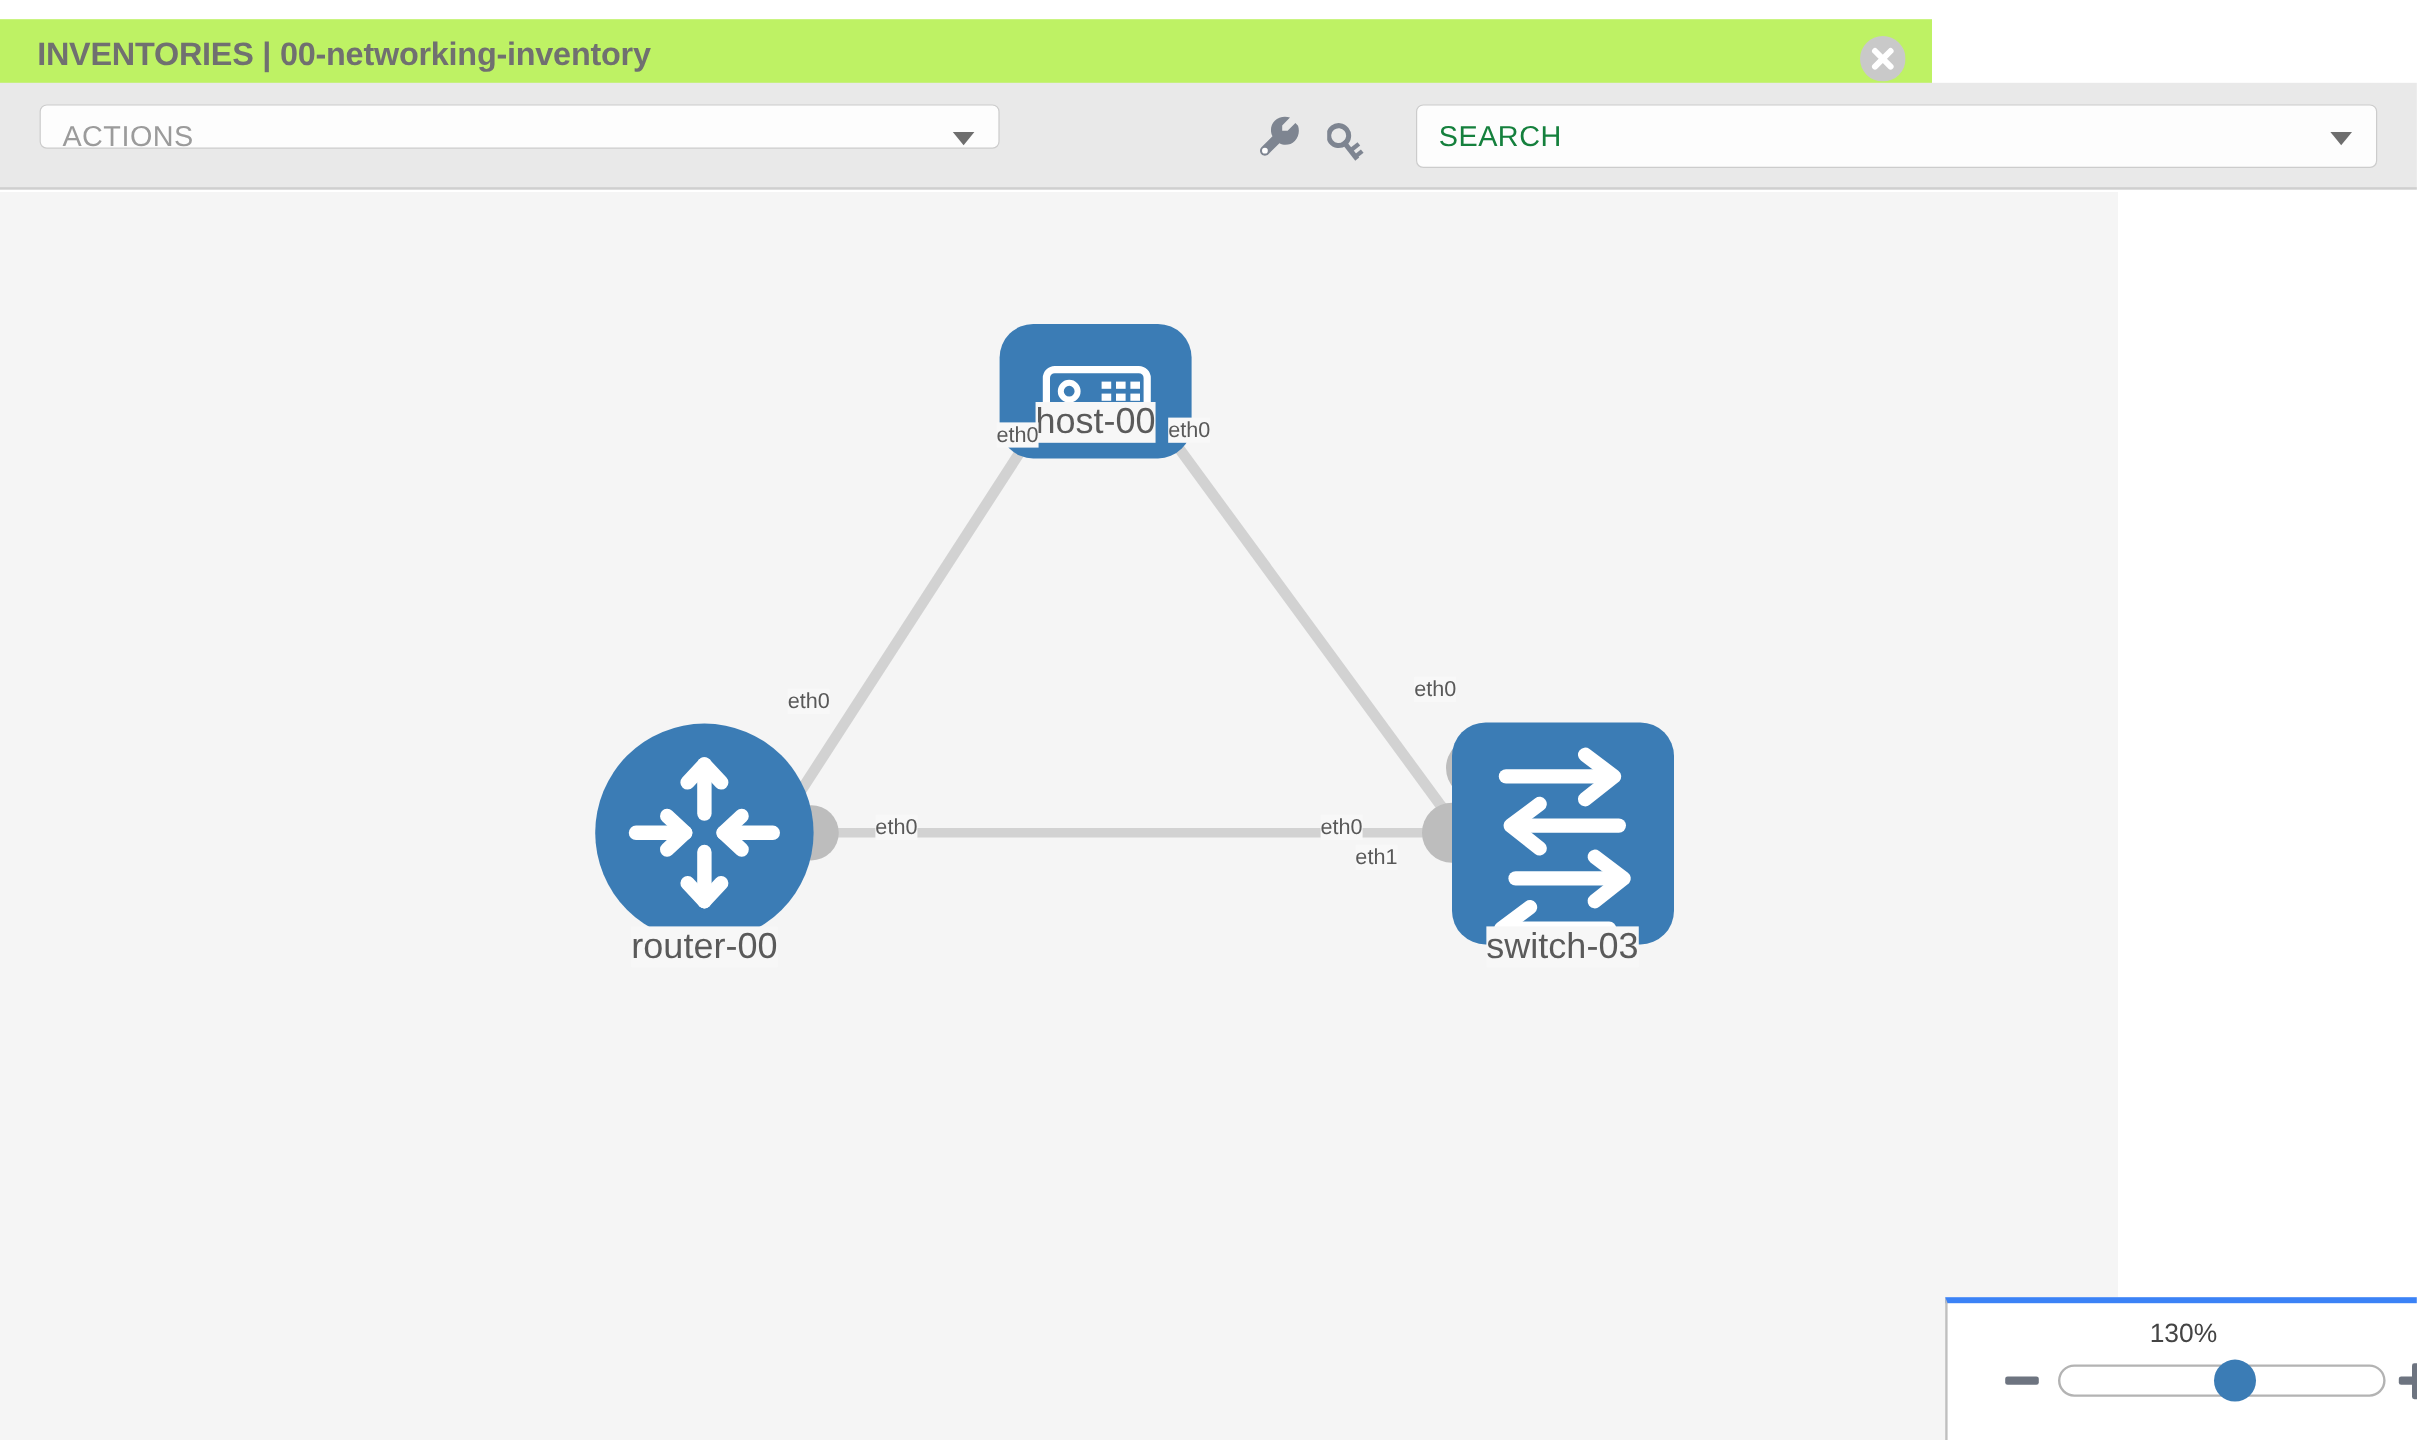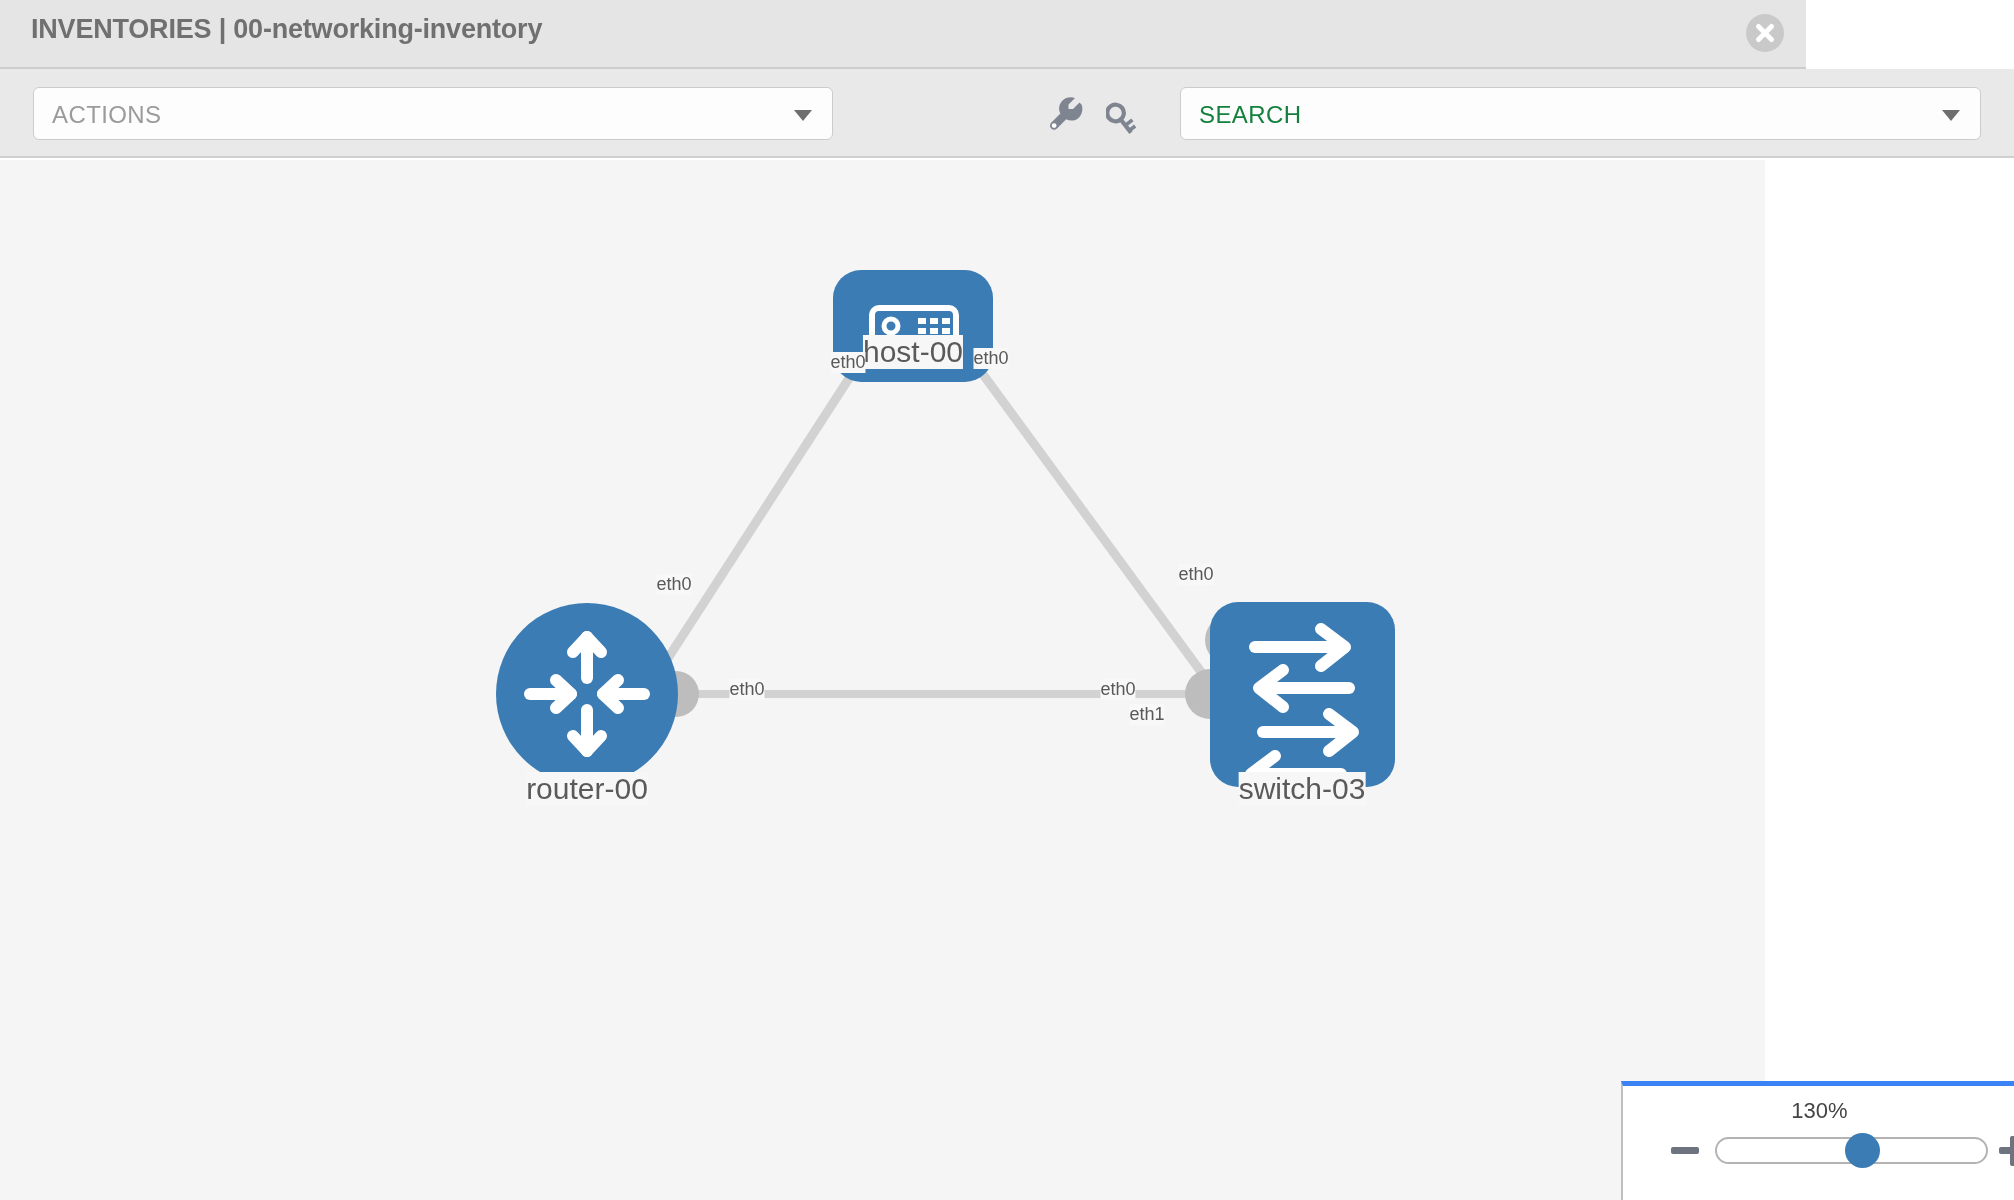--- a/index.html
+++ b/index.html
@@ -5,23 +5,23 @@
   * { box-sizing: border-box; margin: 0; padding: 0; }
   html, body {
     width: 2014px; height: 1200px;
     font-family: "Liberation Sans", sans-serif;
     background: #ffffff;
     overflow: hidden;
   }
 
   
   #titlebar {
-    position: absolute; left: 0; top: 0;
-    width: 1806px; height: 69px;
-    background: #e5e5e5;
+    position: absolute; left: 0; top: 16px;
+    width: 1610px; height: 69px;
+    background: #bef264;
     border-bottom: 2px solid #cdcdcd;
   }
   #page-title {
     position: absolute; left: 31px; top: 14px;
     font-size: 27px; font-weight: bold;
     color: #707070; letter-spacing: -0.2px;
     white-space: nowrap;
   }
   #close-btn {
     position: absolute; right: 22px; top: 14px;
@@ -31,21 +31,21 @@
 
   
   #toolbar {
     position: absolute; left: 0; top: 69px;
     width: 2014px; height: 89px;
     background: #e9e9e9;
     border-bottom: 2px solid #cfcfcf;
   }
   #actions-select {
     position: absolute; left: 33px; top: 18px;
-    width: 800px; height: 53px;
+    width: 800px; height: 37px;
     background: #fdfdfd;
     border: 1px solid #cccccc;
     border-radius: 6px;
   }
   #actions-label {
     position: absolute; left: 18px; top: 13px;
     font-size: 24px; color: #9b9b9b;
     letter-spacing: 0.4px;
   }
   .caret {

